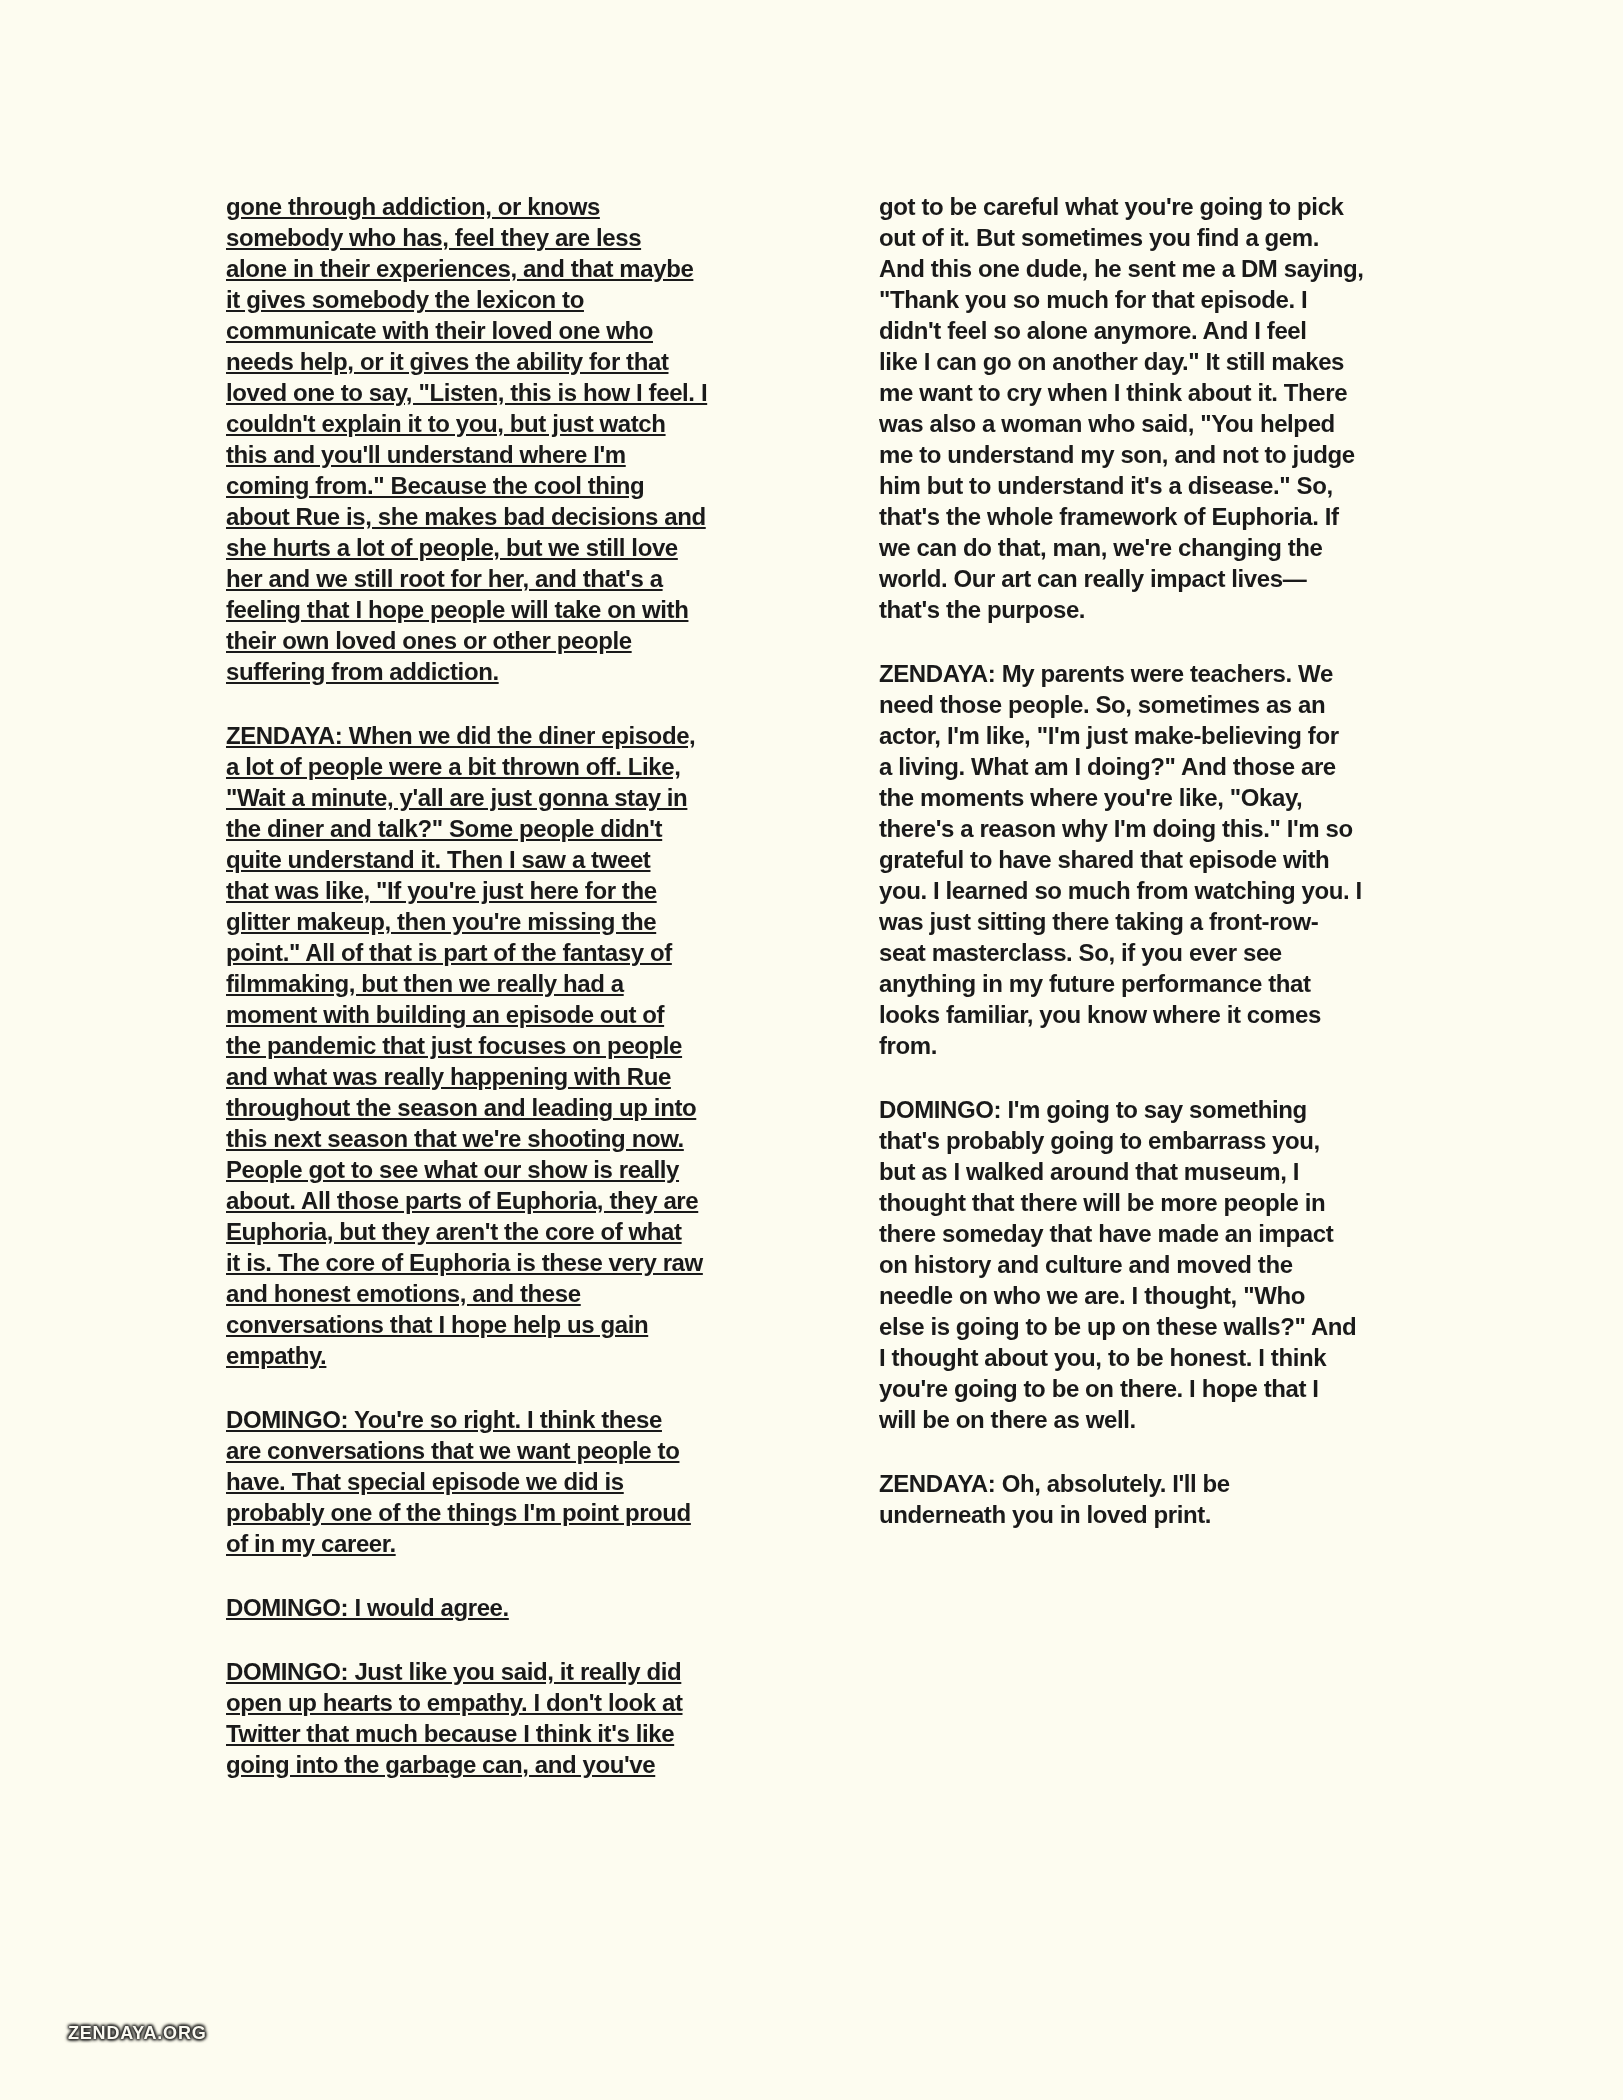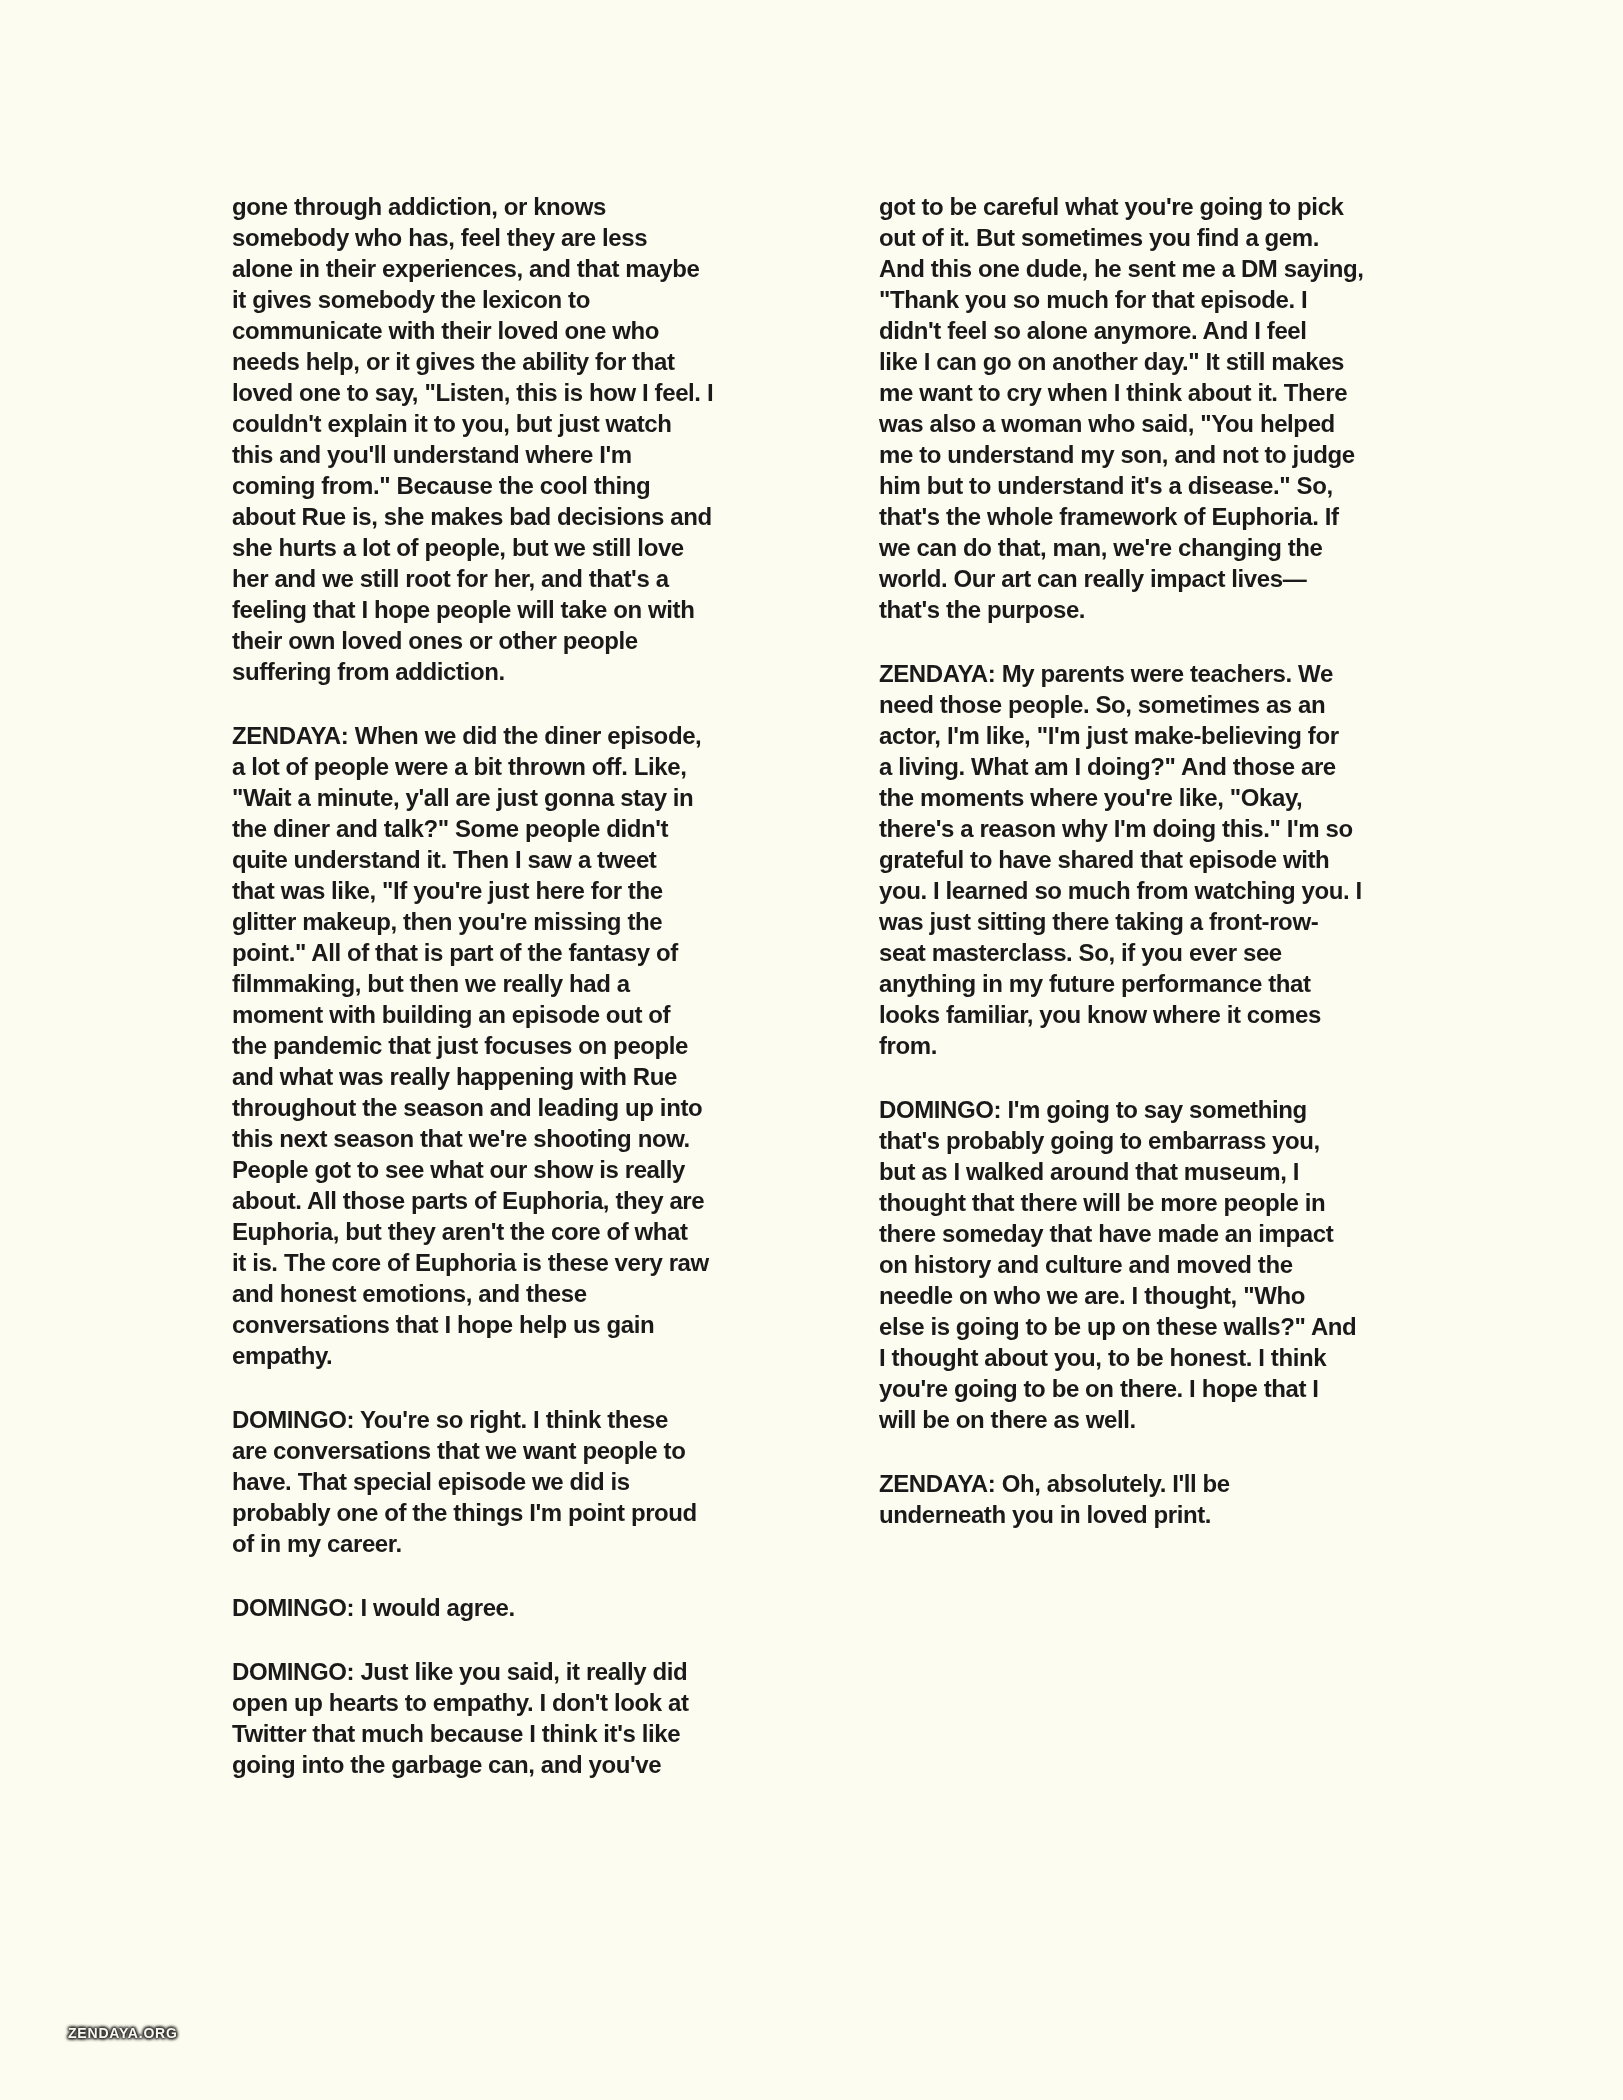--- a/index.html
+++ b/index.html
@@ -14,36 +14,36 @@
     background: #fdfcf0;
     overflow: hidden;
     font-family: "Liberation Sans", sans-serif;
   }
   .col {
     position: absolute;
     top: 191px;
     width: 575px;
     color: #1a1a1a;
   }
-  .col-left  { left: 232px; }
+  .col-left  { left: 226px; text-decoration: underline; }
   .col-right { left: 879px; }
   .col p {
     margin: 0 0 33px 0;
     font-weight: bold;
     font-size: 24px;
     line-height: 31px;
     letter-spacing: -0.4px;
     white-space: pre-line;
   }
   .watermark {
     position: absolute;
     left: 68px;
     top: 2024px;
     font-weight: bold;
-    font-size: 14px;
+    font-size: 18px;
     line-height: 18px;
     letter-spacing: 0.8px;
     color: #fbfaf2;
     text-shadow:
       0 0 2px #2a2a28,
       0 0 4px #3a3a38,
       1px 1px 3px #2a2a28,
       -1px -1px 3px #2a2a28,
       1px -1px 3px #2a2a28,
       -1px 1px 3px #2a2a28;

